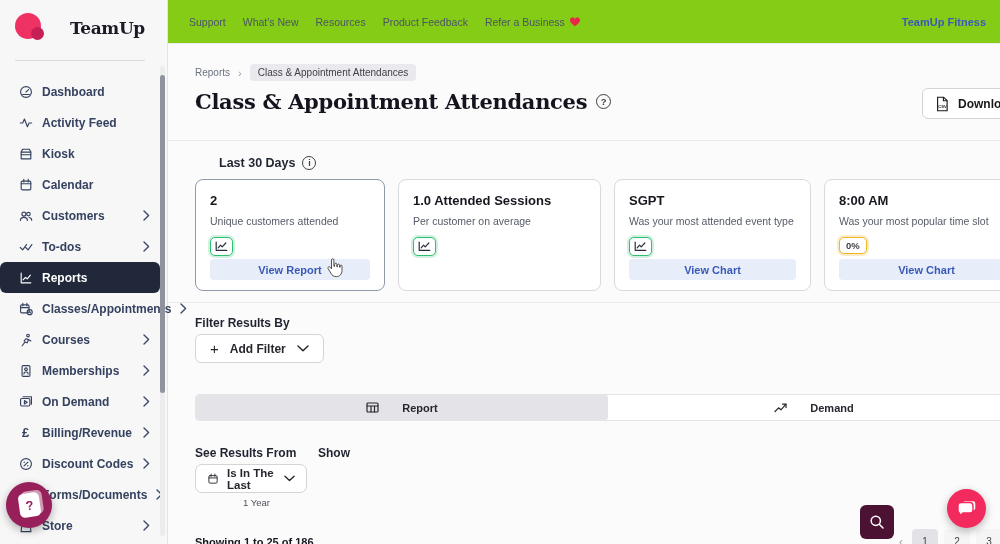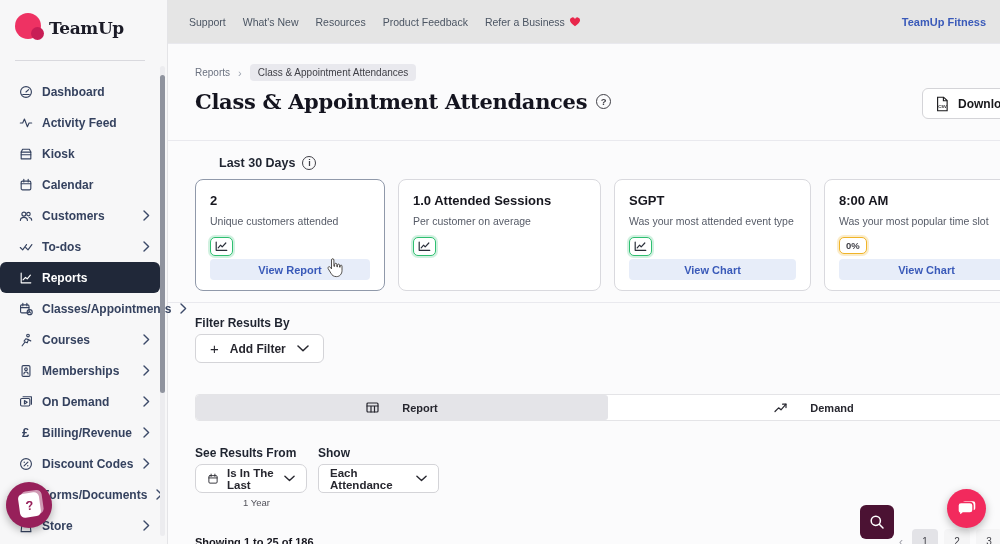--- a/index.html
+++ b/index.html
@@ -2,42 +2,42 @@
 <html><head>
 <meta charset="utf-8">
 <style>
   * { margin:0; padding:0; box-sizing:border-box; }
   html,body { width:1000px; height:544px; overflow:hidden; }
   body { position:relative; font-family:"Liberation Sans",sans-serif; background:#fbfbfc; color:#1f2430; }
   svg { display:block; }
 
   
   .sidebar { position:absolute; left:0; top:0; width:168px; height:544px; background:#f7f7f8; border-right:1px solid #e4e4e7; }
-  .logo { position:absolute; top:13px; left:15px; display:flex; align-items:center; gap:3px; }
+  .logo { position:absolute; top:13px; left:15px; display:flex; align-items:center; gap:24px; }
   .logo-mark { position:relative; width:31px; height:29px; }
   .logo-c1 { position:absolute; left:0; top:0; width:26px; height:26px; border-radius:50%; background:#ee3263; }
   .logo-c2 { position:absolute; left:16px; top:14px; width:13px; height:13px; border-radius:50%; background:#c81e56; }
   .logo-text { font-family:"DejaVu Serif",serif; font-weight:700; font-size:17px; color:#1b1b27; letter-spacing:-0.4px; }
   .sidebar-divider { position:absolute; top:60px; left:15px; width:130px; border-top:1px solid #d9d9de; }
   .nav { position:absolute; top:76px; left:0; width:160px; display:flex; flex-direction:column; }
   .nav-item { height:31px; display:flex; align-items:center; gap:9px; padding:0 10px 0 18px; color:#35425f; font-size:12px; font-weight:700; cursor:pointer; }
   .nav-item.active { background:#202839; color:#ffffff; border-radius:6px; }
   .nav-ic { width:15px; height:15px; flex:0 0 15px; display:flex; align-items:center; justify-content:center; }
   .nav-ic svg { stroke:currentColor; fill:none; stroke-width:1.3; stroke-linecap:round; stroke-linejoin:round; }
   .nav-glyph { font-size:13px; font-weight:700; line-height:1; }
   .nav-chev { margin-left:auto; display:flex; }
   .nav-chev svg { stroke:#3c4a69; fill:none; stroke-width:1.4; stroke-linecap:round; stroke-linejoin:round; }
   .scroll-track { position:absolute; right:2px; top:66px; width:5px; height:470px; background:#ececef; border-radius:3px; }
   .scroll-thumb { position:absolute; right:2px; top:75px; width:5px; height:318px; background:#8f939e; border-radius:3px; }
   .help-btn { position:absolute; left:6px; top:482px; width:46px; height:46px; border-radius:50%; background:#97205a; box-shadow:0 3px 8px rgba(0,0,0,.3); display:flex; align-items:center; justify-content:center; cursor:pointer; }
   .help-doc { width:21px; height:24px; background:#ffffff; border-radius:5px; transform:rotate(-8deg); color:#97205a; font-weight:700; font-size:13px; display:flex; align-items:center; justify-content:center; box-shadow:3px -2px 0 rgba(255,255,255,.55); }
 
   
   .main { position:absolute; left:168px; top:0; width:832px; height:544px; }
-  .topbar { position:absolute; left:0; top:0; width:832px; height:44px; background:#e5e5e5; border-bottom:1px solid #e9e9ee; display:flex; align-items:center; gap:17px; padding:0 14px 0 21px; }
+  .topbar { position:absolute; left:0; top:0; width:832px; height:44px; background:#84cc16; border-bottom:1px solid #e9e9ee; display:flex; align-items:center; gap:17px; padding:0 14px 0 21px; }
   .topnav-link { font-size:10.5px; color:#4b5563; cursor:pointer; white-space:nowrap; }
   .refer { display:flex; align-items:center; gap:4px; }
   .account-link { margin-left:auto; font-size:11px; font-weight:700; color:#3a5ab9; cursor:pointer; }
 
   .crumbs { position:absolute; left:27px; top:64px; display:flex; align-items:center; gap:8px; font-size:10px; }
   .crumb-root { color:#6b7280; cursor:pointer; }
   .crumb-sep { color:#9ca3af; font-size:11px; }
   .crumb-pill { background:#e9e9ee; border-radius:4px; padding:3px 8px; color:#3f3f46; }
   .page-title-row { position:absolute; left:27px; top:89px; display:flex; align-items:center; gap:9px; }
   .page-title { font-family:"DejaVu Serif",serif; font-weight:700; font-size:21px; letter-spacing:-0.3px; color:#14141f; }
@@ -431,28 +431,20 @@
           <path d="M5.5 1.5 v3 M10.5 1.5 v3 M2.5 6.6 h11"></path>
         </svg>
       </span>
     <span>Is In The Last</span>
     <span class="dd-chev chev-down">
         <svg width="11" height="7" viewBox="0 0 12 7">
           <path d="M1 1 L6 5.8 L11 1"></path>
         </svg>
       </span>
   </div>
-  <div class="dropdown dd-show">
-    <span>Each Attendance</span>
-    <span class="dd-chev chev-down">
-        <svg width="11" height="7" viewBox="0 0 12 7">
-          <path d="M1 1 L6 5.8 L11 1"></path>
-        </svg>
-      </span>
-  </div>
   <div class="one-year">1 Year</div>
 
   <button class="search-btn">
     <svg width="16" height="16" viewBox="0 0 16 16">
         <circle cx="6.8" cy="6.8" r="4.6"></circle>
         <path d="M10.3 10.3 L14 14"></path>
       </svg>
   </button>
 
   <div class="showing-text">Showing 1 to 25 of 186</div>

